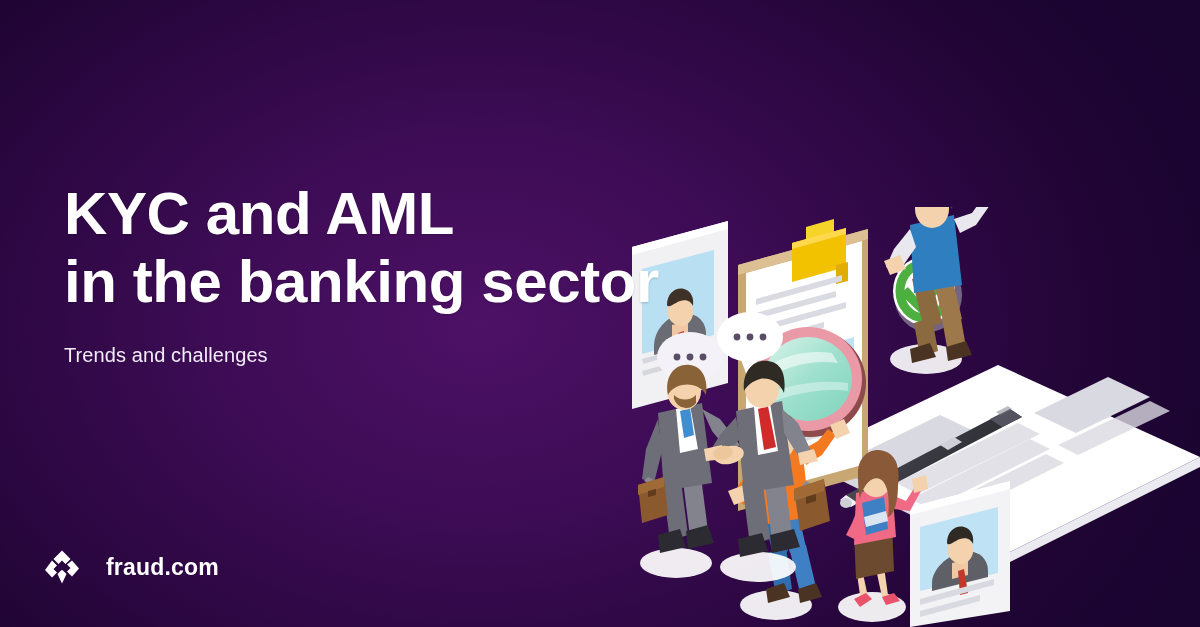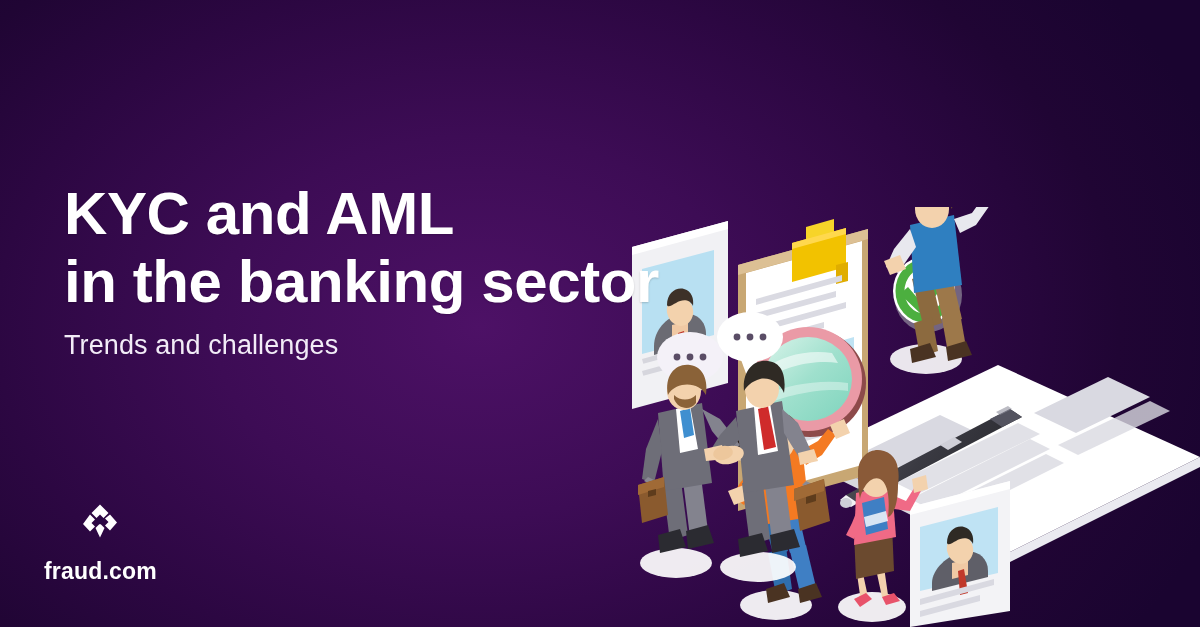--- a/index.html
+++ b/index.html
@@ -16,25 +16,25 @@
   }
   
   .copy { position:absolute; left:64px; top:180px; width:700px; z-index:6; }
   .headline {
     color:#ffffff; font-weight:bold; font-size:60px; line-height:1.13;
     letter-spacing:-0.4px; white-space:pre-line;
     font-family:"Liberation Sans", sans-serif;
     text-shadow:0 1px 2px rgba(0,0,0,.18);
   }
   .subhead {
-    color:#f2ecf7; font-size:27px; font-weight:normal; margin-top:14px;
+    color:#f2ecf7; font-size:20px; font-weight:normal; margin-top:28px;
     letter-spacing:.1px;
   }
   
-  .logo { position:absolute; left:44px; bottom:42px; display:flex; align-items:center; gap:19px; z-index:7;flex-direction:column; }
+  .logo { position:absolute; left:44px; bottom:42px; display:flex; align-items:center; gap:26px; z-index:7; }
   .logo-mark { width:36px; height:36px; display:block; }
   .logo-text { color:#ffffff; font-size:23px; font-weight:bold; letter-spacing:.2px; }
   
   .art { position:absolute; right:0; bottom:0; width:590px; height:420px; z-index:4; }
   .art svg { display:block; width:100%; height:100%; }
 </style>
 </head>
 <body>
 
 <div class="banner">

